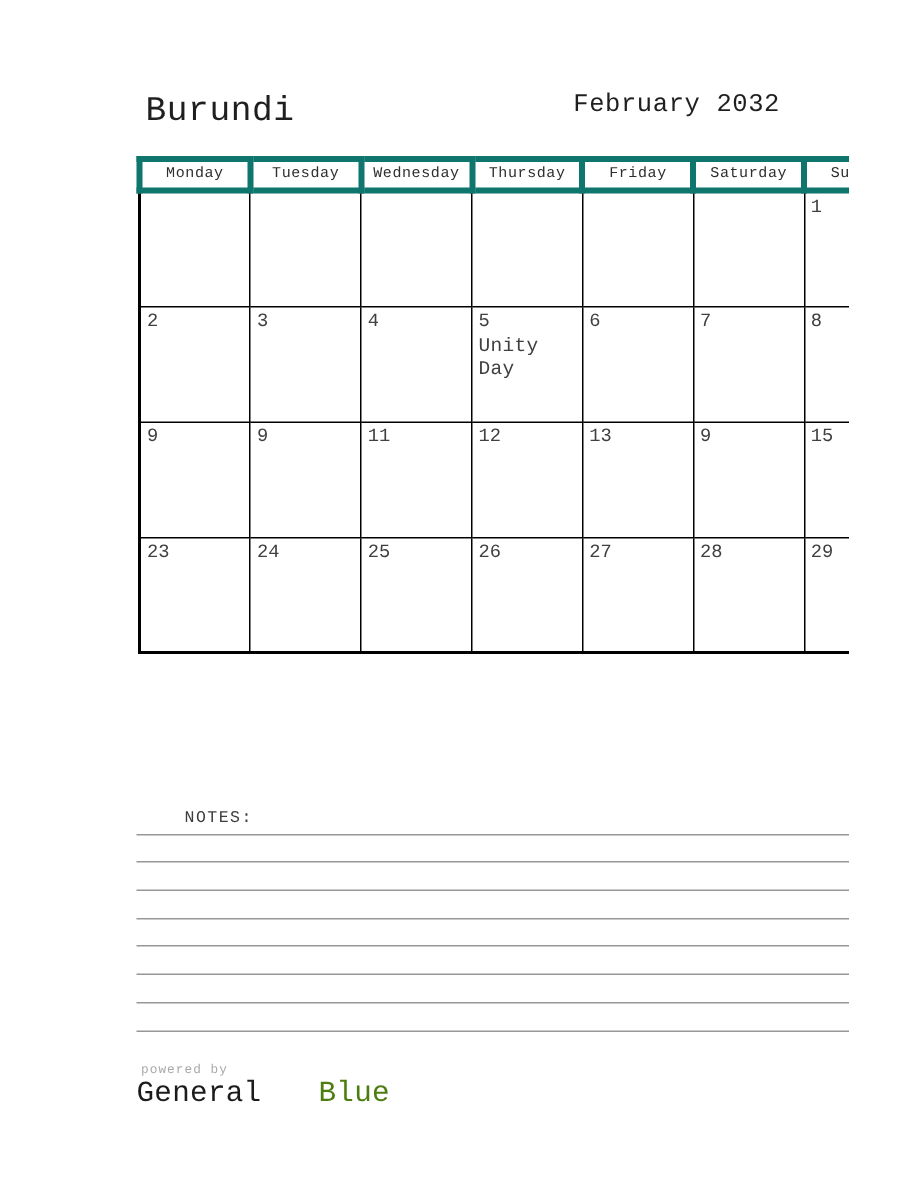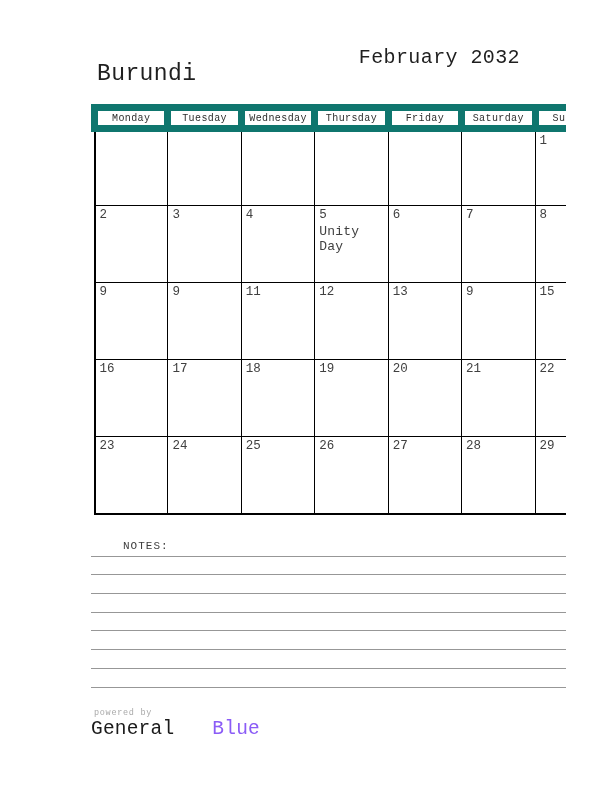--- a/index.html
+++ b/index.html
@@ -21,38 +21,38 @@
     position: absolute;
     left: 51px;
     top: 57px;
     font-size: 23px;
     color: #1f1f1f;
     letter-spacing: 0.4px;
   }
   .title-month {
     position: absolute;
     right: 46px;
-    top: 42px;
-    font-size: 20px;
+    top: 57px;
+    font-size: 17px;
     color: #1f1f1f;
     letter-spacing: 0.4px;
   }
 
   
   table.calendar {
     position: absolute;
     left: 45px;
     top: 100px;
     width: 521px;
     border-collapse: collapse;
     table-layout: fixed;
     border: 2px solid #000000;
   }
   table.calendar th {
-    border: 7px solid #0f766e;
+    border: 4px solid #0f766e;
     height: 21px;
     font-size: 10px;
     font-weight: normal;
     color: #2e2e2e;
     text-align: center;
     vertical-align: middle;
     letter-spacing: 0.4px;
   }
   table.calendar td {
     border: 1px solid #000000;
@@ -102,21 +102,21 @@
     letter-spacing: 0.7px;
   }
   .brand {
     position: absolute;
     left: 45px;
     top: 714px;
     font-size: 19.5px;
     letter-spacing: 0.2px;
   }
   .brand-general { color: #1b1b1b; }
-  .brand-blue { color: #8b5cf6; padding-left: 38px; }
+  .brand-blue { color: #4d7c0f; padding-left: 38px; }
 </style>
 </head>
 <body>
 
 <div class="page">
 
   <div class="title-country">Burundi</div>
 
   <div class="title-month">February 2032</div>
 
@@ -186,43 +186,20 @@
           </td>
           <td>
             <div class="day-num">9</div>
           </td>
           <td>
             <div class="day-num">15</div>
           </td>
         </tr>
         <tr>
           <td>
-            <div class="day-num">16</div>
-          </td>
-          <td>
-            <div class="day-num">17</div>
-          </td>
-          <td>
-            <div class="day-num">18</div>
-          </td>
-          <td>
-            <div class="day-num">19</div>
-          </td>
-          <td>
-            <div class="day-num">20</div>
-          </td>
-          <td>
-            <div class="day-num">21</div>
-          </td>
-          <td>
-            <div class="day-num">22</div>
-          </td>
-        </tr>
-        <tr>
-          <td>
             <div class="day-num">23</div>
           </td>
           <td>
             <div class="day-num">24</div>
           </td>
           <td>
             <div class="day-num">25</div>
           </td>
           <td>
             <div class="day-num">26</div>

